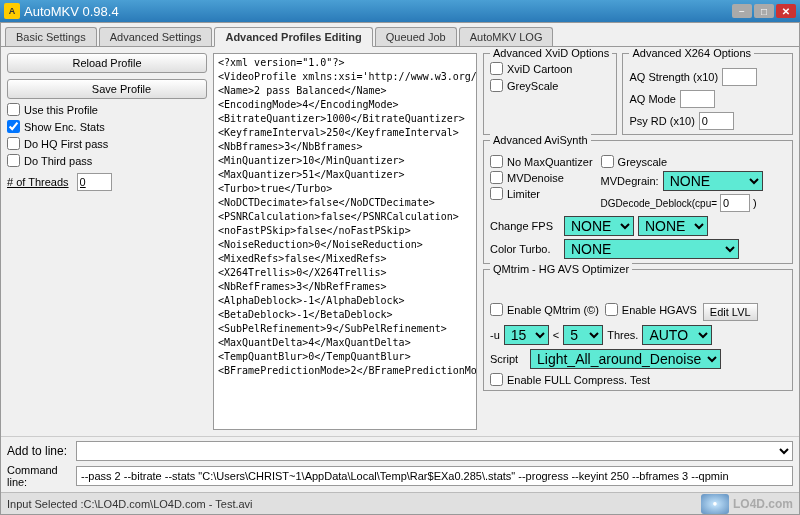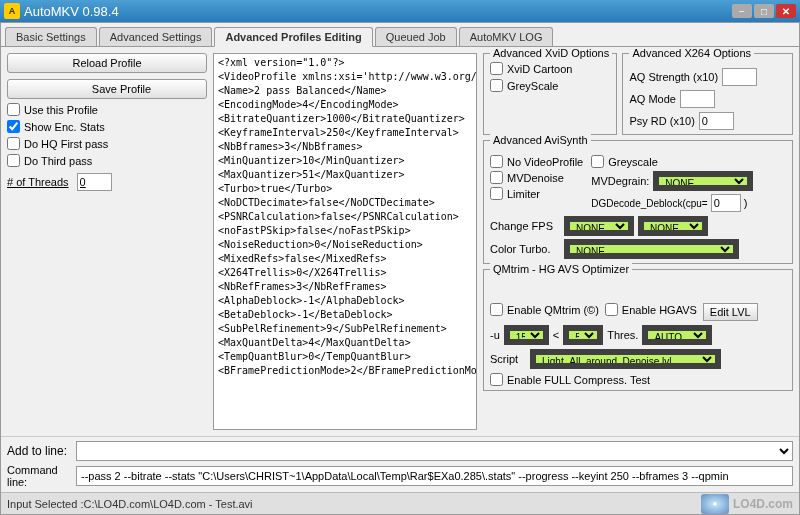--- a/index.html
+++ b/index.html
@@ -244,23 +244,23 @@
     }
 
     .mvdegrain-row {
       display: flex;
       align-items: center;
       gap: 4px;
     }
 
     select {
       height: 20px;
-      border: 6px solid #404040;
-      font-size: 10px;
-      background: #bef264;
+      border: 1px solid #404040;
+      font-size: 14px;
+      background: #5eead4;
       padding: 0 2px;
     }
 
     .select-sm {
       width: 70px;
     }
     .select-md {
       width: 100px;
     }
 
@@ -532,21 +532,21 @@
 
       </div>
 
       <div class="group-box avisynth-box">
         <span class="group-box-title">Advanced AviSynth</span>
 
         <div style="display:flex; gap:8px; margin-top:4px;">
           <div style="display:flex; flex-direction:column; gap:3px;">
             <div class="checkbox-row">
               <input type="checkbox" style="">
-              <span>No VideoProfile</span>
+              <span>No MaxQuantizer</span>
             </div>
             <div class="checkbox-row">
               <input type="checkbox" style="">
               <span>MVDenoise</span>
             </div>
             <div class="checkbox-row">
               <input type="checkbox" style="">
               <span>Limiter</span>
             </div>
           </div>

